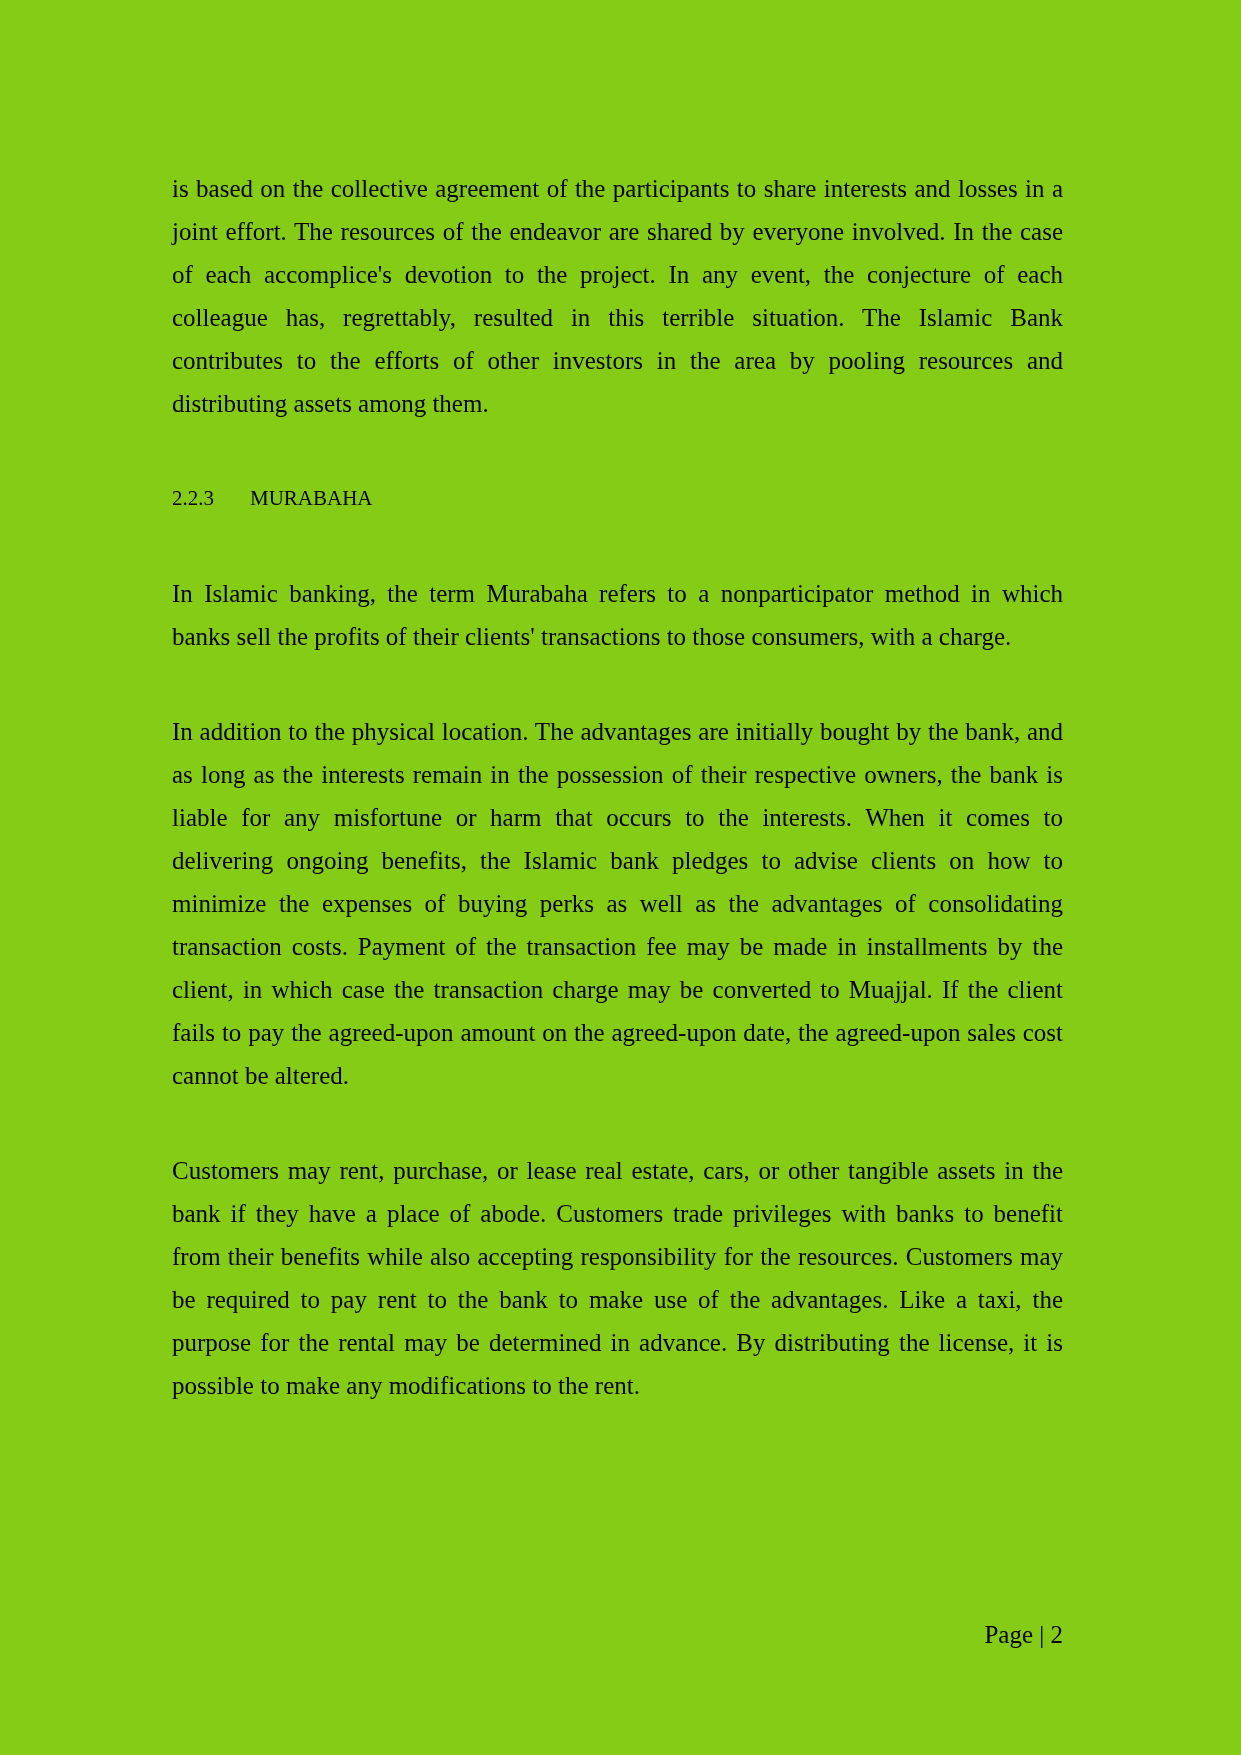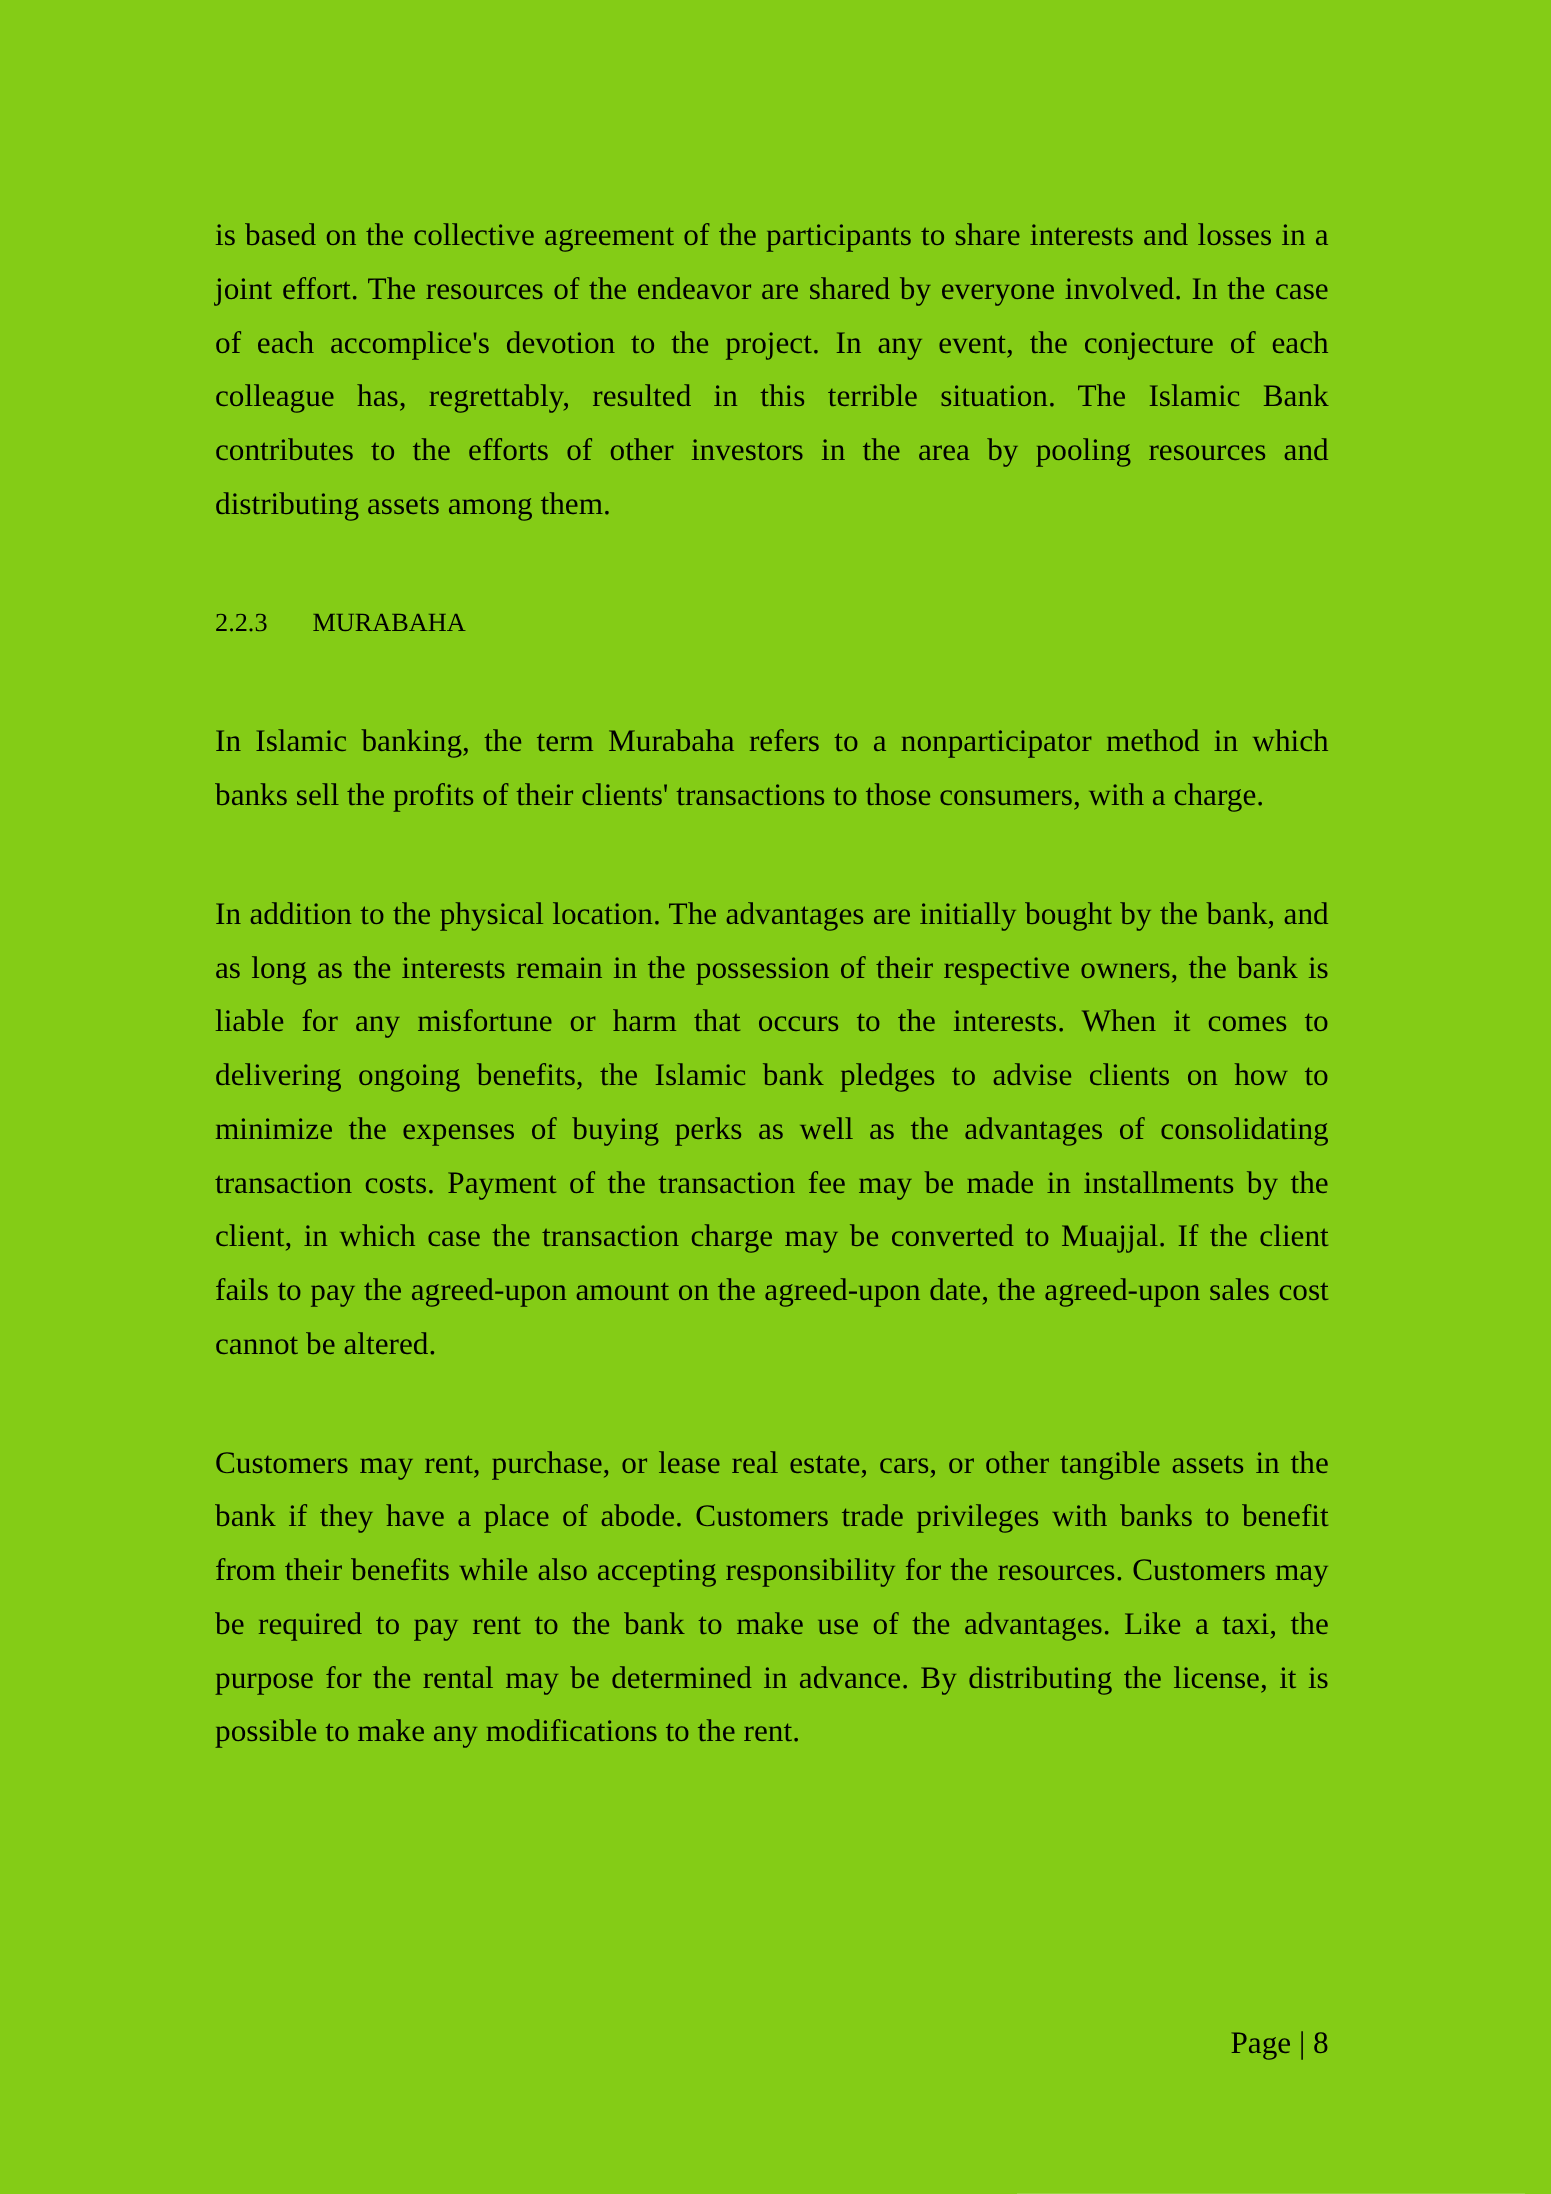--- a/index.html
+++ b/index.html
@@ -70,14 +70,14 @@
     <p class="body-text">In Islamic banking, the term Murabaha refers to a nonparticipator method in which banks sell the profits of their clients' transactions to those consumers, with a charge.</p>
 
     <p class="body-text">In addition to the physical location. The advantages are initially bought by the bank, and as long as the interests remain in the possession of their respective owners, the bank is liable for any misfortune or harm that occurs to the interests. When it comes to delivering ongoing benefits, the Islamic bank pledges to advise clients on how to minimize the expenses of buying perks as well as the advantages of consolidating transaction costs. Payment of the transaction fee may be made in installments by the client, in which case the transaction charge may be converted to Muajjal. If the client fails to pay the agreed-upon amount on the agreed-upon date, the agreed-upon sales cost cannot be altered.</p>
 
 
     <p class="body-text">Customers may rent, purchase, or lease real estate, cars, or other tangible assets in the bank if they have a place of abode. Customers trade privileges with banks to benefit from their benefits while also accepting responsibility for the resources. Customers may be required to pay rent to the bank to make use of the advantages. Like a taxi, the purpose for the rental may be determined in advance. By distributing the license, it is possible to make any modifications to the rent.</p>
 
 
   </div>
 
-  <div class="page-footer">Page | 8</div>
+  <div class="page-footer">Page | 2</div>
 </div>
 
 </body></html>

